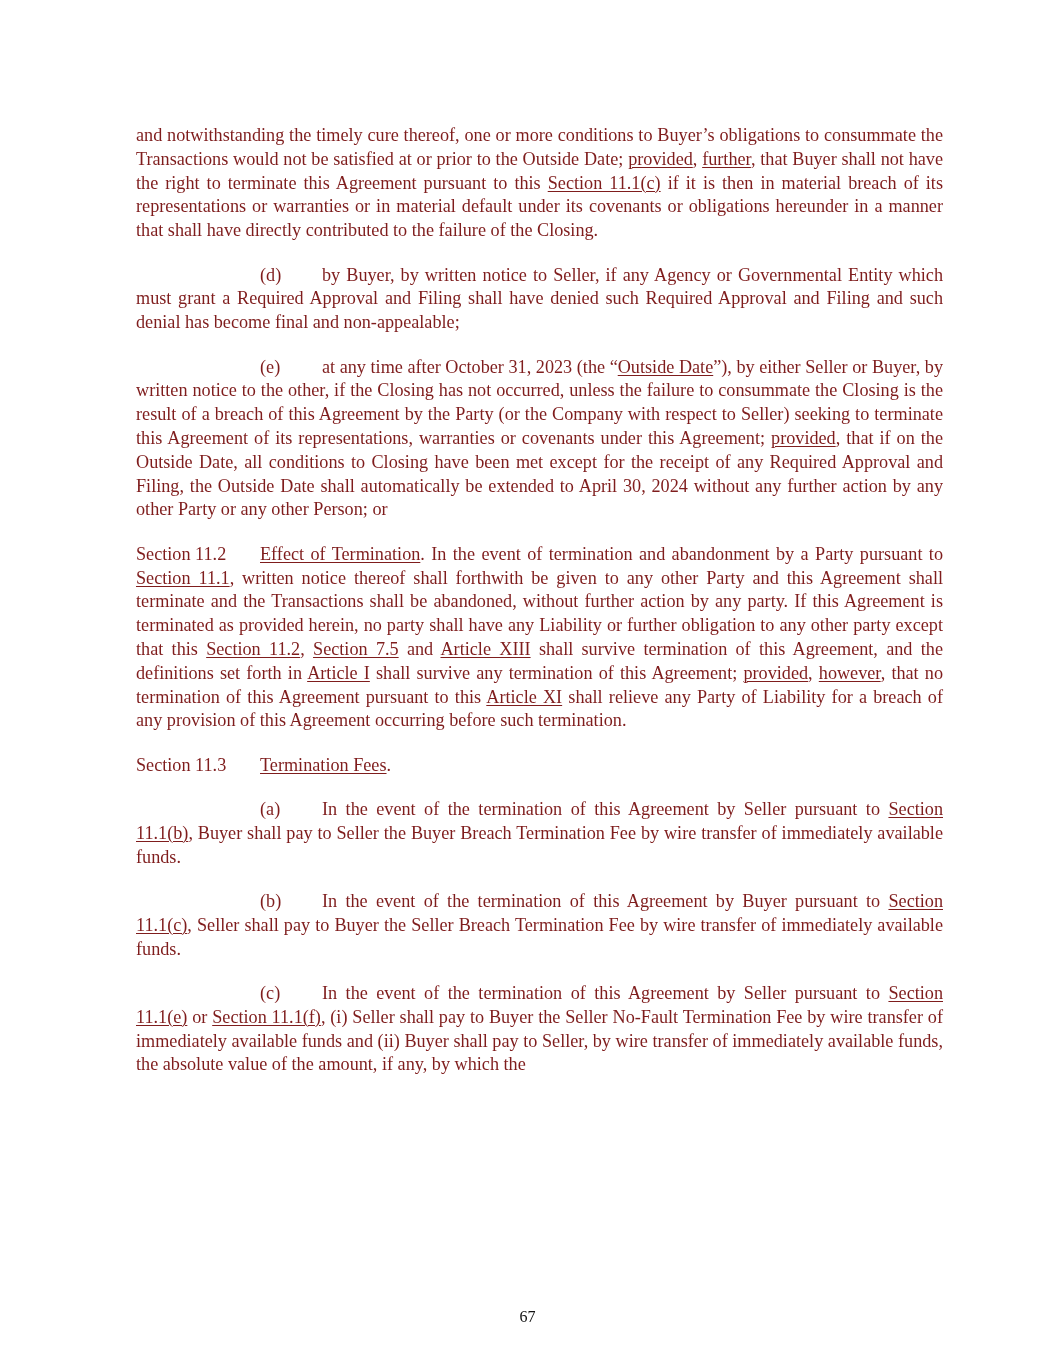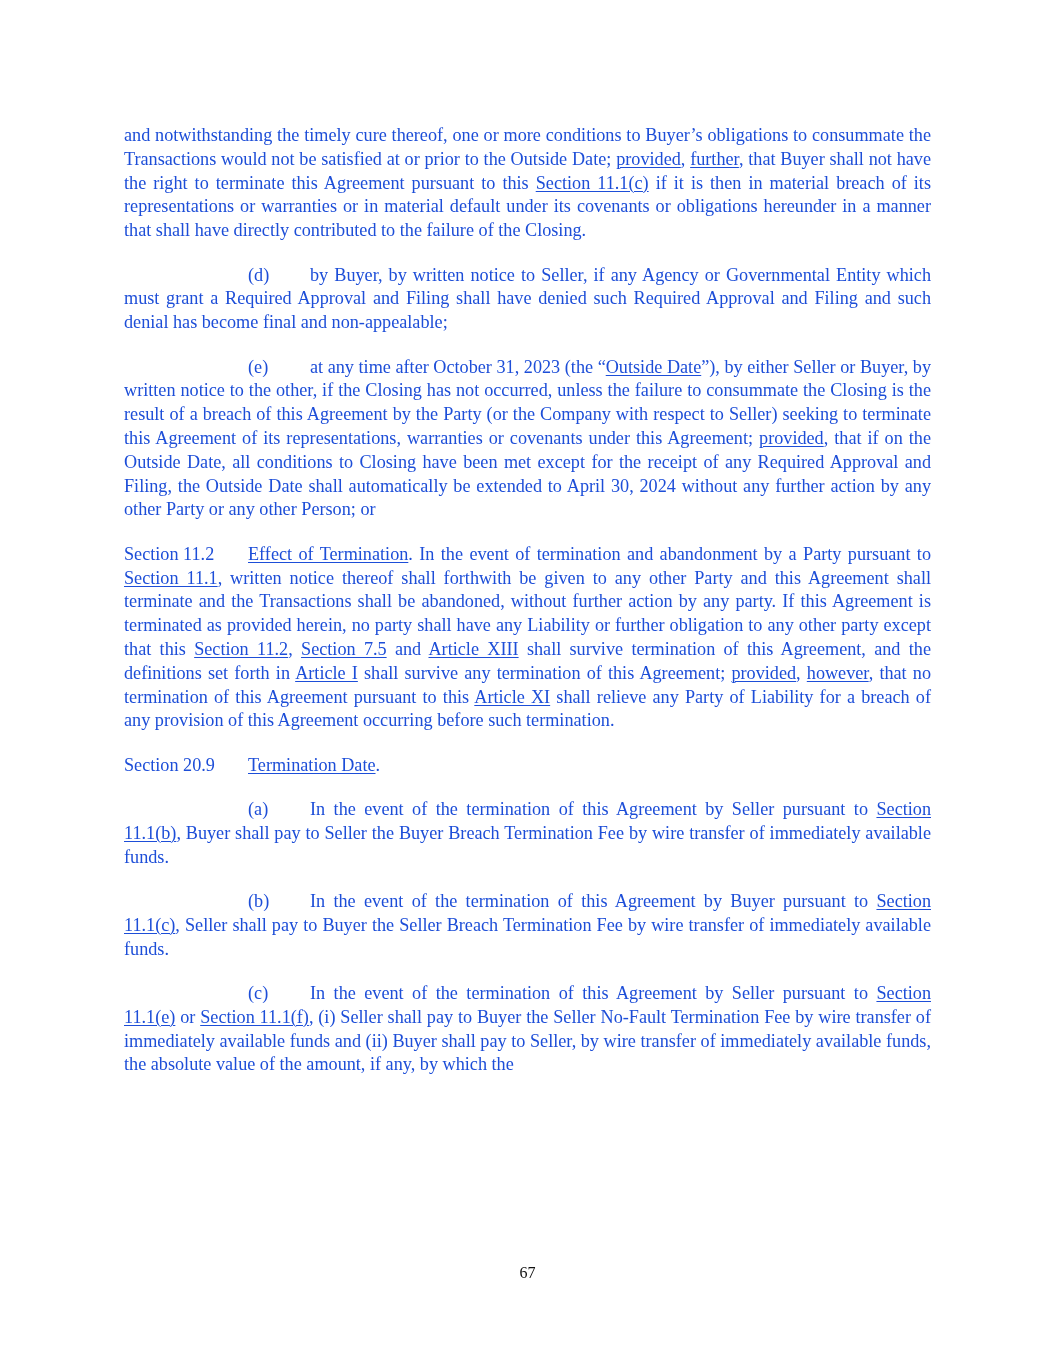--- a/index.html
+++ b/index.html
@@ -8,27 +8,27 @@
       background: #ffffff;
     }
     body {
       width: 1055px;
       height: 1365px;
       position: relative;
       overflow: hidden;
     }
     .page {
       position: absolute;
-      left: 124px;
+      left: 136px;
       top: 124px;
       width: 807px;
       font-family: "Liberation Serif", "DejaVu Serif", serif;
       font-size: 18.2px;
       line-height: 23.8px;
-      color: #1d4ed8;
+      color: #7f1d1d;
       text-align: justify;
     }
     .para {
       margin: 0 0 20.6px 0;
     }
     .indent {
       display: inline-block;
       width: 124px;
     }
     .label {
@@ -39,21 +39,21 @@
       display: inline-block;
       width: 124px;
     }
     u, .ul {
       text-decoration: underline;
       text-underline-offset: 2px;
       text-decoration-thickness: 1px;
     }
     .page-number {
       position: absolute;
-      top: 1264px;
+      top: 1308px;
       left: 0;
       width: 1055px;
       text-align: center;
       font-family: "Liberation Serif", "DejaVu Serif", serif;
       font-size: 16px;
       color: #111111;
     }
   </style>
 </head>
 <body>
@@ -62,21 +62,21 @@
 
   <p class="para"><span>and notwithstanding the timely cure thereof, one or more conditions to Buyer’s obligations to consummate the Transactions would not be satisfied at or prior to the Outside Date; </span><u>provided</u><span>, </span><u>further</u><span>, that Buyer shall not have the right to terminate this Agreement pursuant to this </span><u>Section 11.1(c)</u><span> if it is then in material breach of its representations or warranties or in material default under its covenants or obligations hereunder in a manner that shall have directly contributed to the failure of the Closing.</span></p>
 
   <p class="para"><span class="indent"></span><span class="label">(d)</span><span>by Buyer, by written notice to Seller, if any Agency or Governmental Entity which must grant a Required Approval and Filing shall have denied such Required Approval and Filing and such denial has become final and non-appealable;</span></p>
 
   <p class="para"><span class="indent"></span><span class="label">(e)</span><span>at any time after October 31, 2023 (the “</span><u>Outside Date</u><span>”), by either Seller or Buyer, by written notice to the other, if the Closing has not occurred, unless the failure to consummate the Closing is the result of a breach of this Agreement by the Party (or the Company with respect to Seller) seeking to terminate this Agreement of its representations, warranties or covenants under this Agreement; </span><u>provided</u><span>, that if on the Outside Date, all conditions to Closing have been met except for the receipt of any Required Approval and Filing, the Outside Date shall automatically be extended to April 30, 2024 without any further action by any other Party or any other Person; or</span></p>
 
 
   <p class="para"><span class="sec-num">Section 11.2</span><u>Effect of Termination</u><span>.  In the event of termination and abandonment by a Party pursuant to </span><u>Section 11.1</u><span>, written notice thereof shall forthwith be given to any other Party and this Agreement shall terminate and the Transactions shall be abandoned, without further action by any party.  If this Agreement is terminated as provided herein, no party shall have any Liability or further obligation to any other party except that this </span><u>Section 11.2</u><span>, </span><u>Section 7.5</u><span> and </span><u>Article XIII</u><span> shall survive termination of this Agreement, and the definitions set forth in </span><u>Article I</u><span> shall survive any termination of this Agreement; </span><u>provided</u><span>, </span><u>however</u><span>, that no termination of this Agreement pursuant to this </span><u>Article XI</u><span> shall relieve any Party of Liability for a breach of any provision of this Agreement occurring before such termination.</span></p>
 
-  <p class="para"><span class="sec-num">Section 20.9</span><u>Termination Date</u><span>.</span></p>
+  <p class="para"><span class="sec-num">Section 11.3</span><u>Termination Fees</u><span>.</span></p>
 
   <p class="para"><span class="indent"></span><span class="label">(a)</span><span>In the event of the termination of this Agreement by Seller pursuant to </span><u>Section 11.1(b)</u><span>, Buyer shall pay to Seller the Buyer Breach Termination Fee by wire transfer of immediately available funds.</span></p>
 
   <p class="para"><span class="indent"></span><span class="label">(b)</span><span>In the event of the termination of this Agreement by Buyer pursuant to </span><u>Section 11.1(c)</u><span>, Seller shall pay to Buyer the Seller Breach Termination Fee by wire transfer of immediately available funds.</span></p>
 
   <p class="para"><span class="indent"></span><span class="label">(c)</span><span>In the event of the termination of this Agreement by Seller pursuant to </span><u>Section 11.1(e)</u><span> or </span><u>Section 11.1(f)</u><span>, (i) Seller shall pay to Buyer the Seller No-Fault Termination Fee by wire transfer of immediately available funds and (ii) Buyer shall pay to Seller, by wire transfer of immediately available funds, the absolute value of the amount, if any, by which the</span></p>
 
 </div>
 
 <div class="page-number">67</div>

